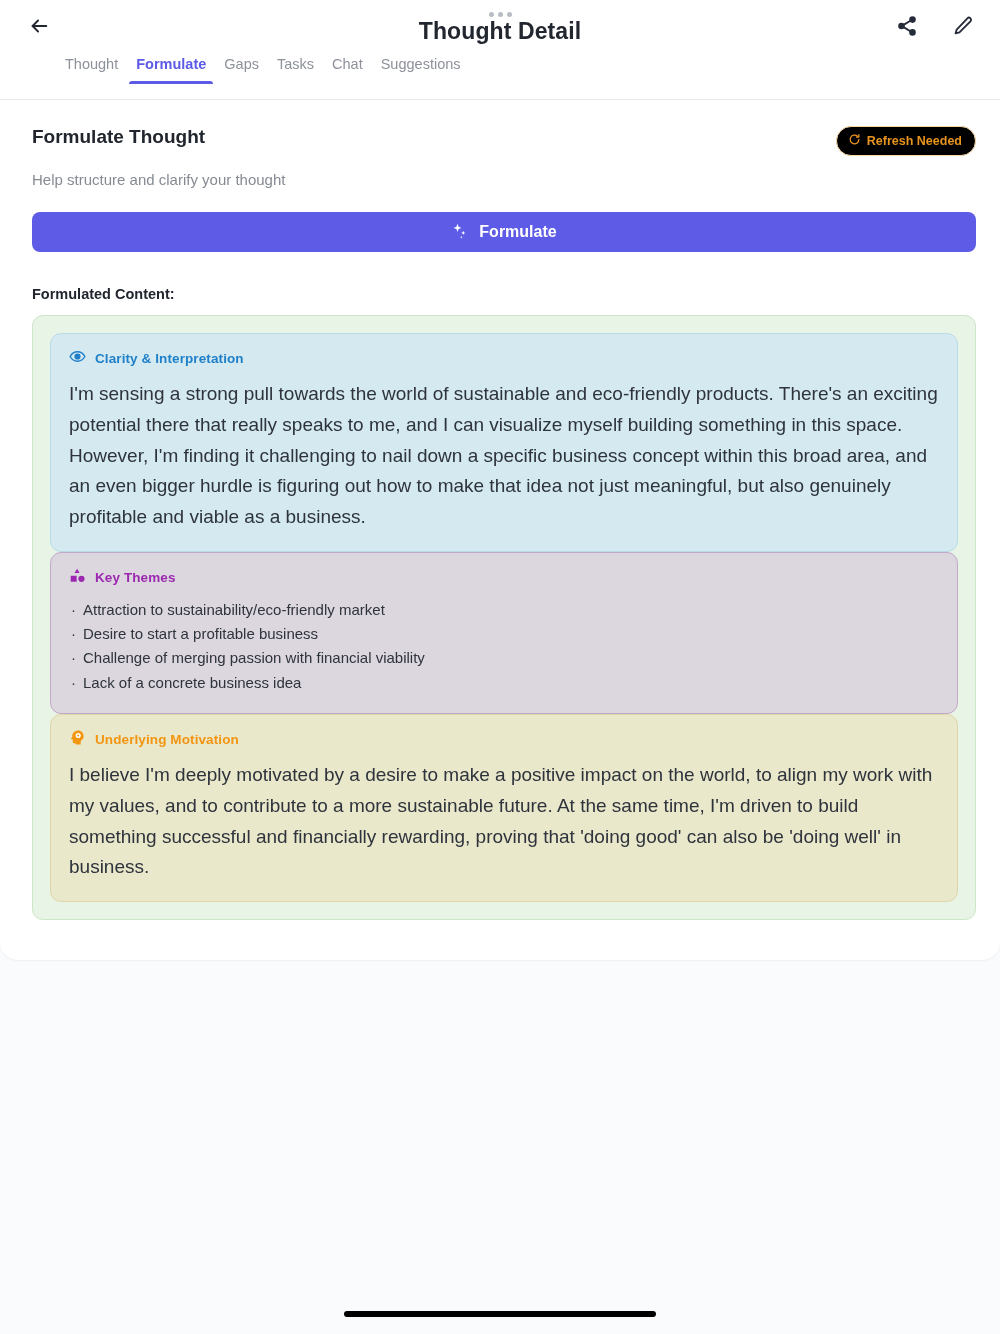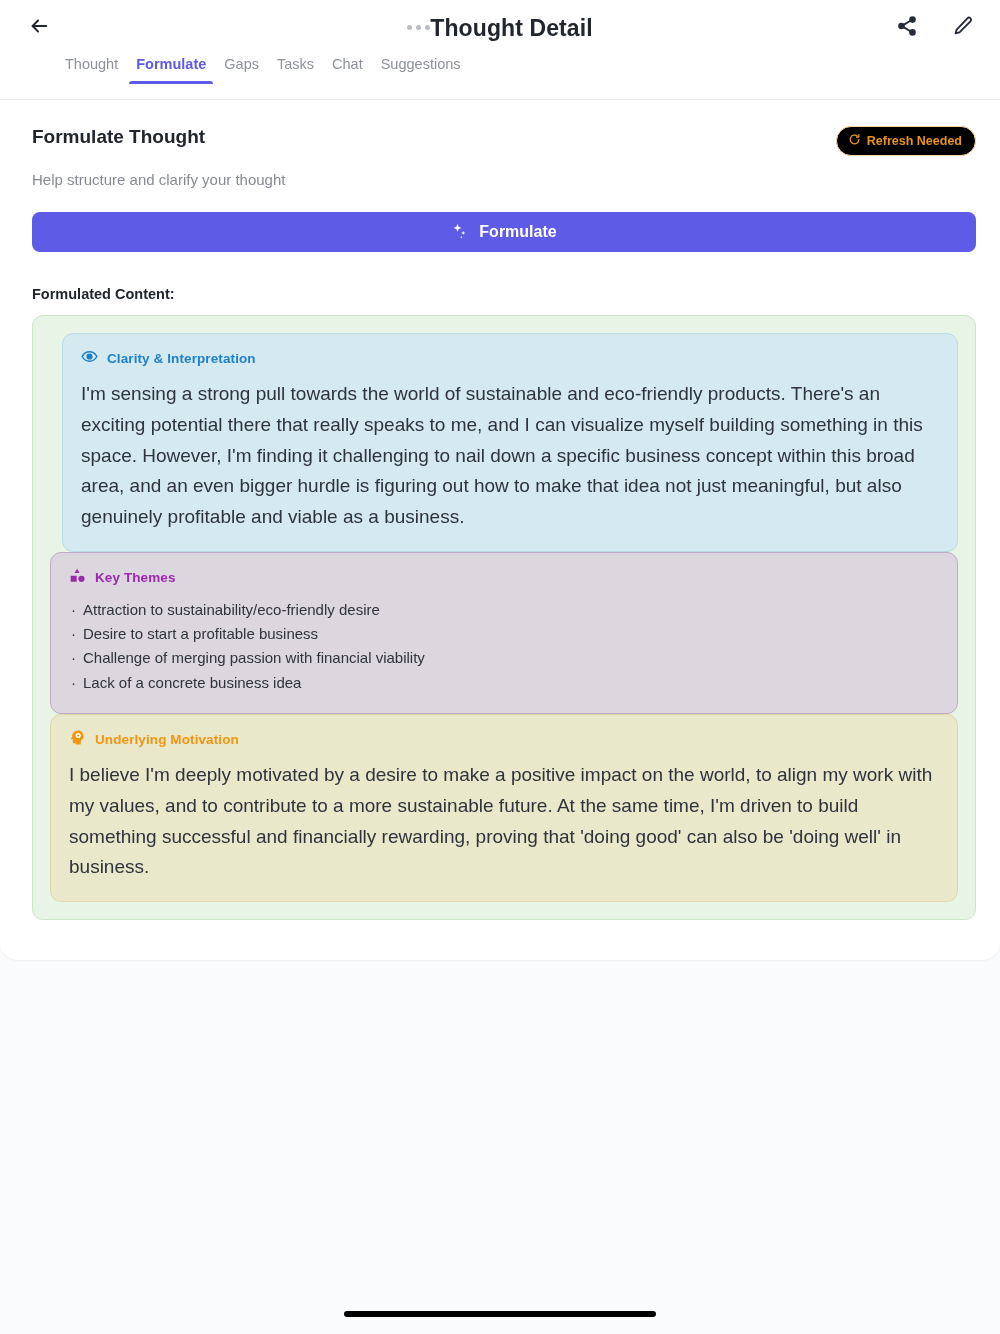--- a/index.html
+++ b/index.html
@@ -32,21 +32,21 @@
   .back-btn {
     width: 34px; height: 34px;
     display: flex; align-items: center; justify-content: center;
     cursor: pointer;
   }
   .appbar-title-wrap {
     position: absolute;
     left: 0; right: 0; top: 0;
     height: 56px;
     display: flex;
-    flex-direction: row;
+    flex-direction: column;
     align-items: center;
     justify-content: center;
     pointer-events: none;
   }
   .dots {
     display: flex; gap: 4px;
     margin-bottom: 1px;
   }
   .dots i {
     display: block;
@@ -189,21 +189,21 @@
     font-size: 13.5px;
     font-weight: 700;
     letter-spacing: .1px;
   }
   .card-body {
     font-size: 19px;
     line-height: 1.62;
     color: #2e333c;
   }
 
-  .card.clarity { background: #d5eaf0; border: 1px solid #b9dbe6; margin-left: 12px; }
+  .card.clarity { background: #d5eaf0; border: 1px solid #b9dbe6; }
   .card.clarity .card-title { color: #2081c9; }
 
   .card.themes { background: #dcd7df; border: 1px solid #c3a9c9; }
   .card.themes .card-title { color: #9c28b0; }
 
   .card.motivation { background: #eae8cb; border: 1px solid #ded7a9; }
   .card.motivation .card-title { color: #f29511; }
 
   .bullets { list-style: none; }
   .bullets li {
@@ -340,21 +340,21 @@
           <span>
             <svg width="17" height="17" viewBox="0 0 24 24" fill="#9c28b0">
               <path d="M11.4 2.4l3.6 6.2H7.8z"></path>
               <rect x="2.4" y="12.4" width="8.4" height="8.4"></rect>
               <circle cx="17.6" cy="16.6" r="4.4"></circle>
             </svg>
           </span>
           <span class="card-title">Key Themes</span>
         </div>
         <ul class="bullets">
-          <li>Attraction to sustainability/eco-friendly desire</li>
+          <li>Attraction to sustainability/eco-friendly market</li>
           <li>Desire to start a profitable business</li>
           <li>Challenge of merging passion with financial viability</li>
           <li>Lack of a concrete business idea</li>
         </ul>
       </div>
 
       <div class="card motivation">
         <div class="card-head">
           <span>
             <svg width="17" height="17" viewBox="0 0 24 24" fill="#f29511">

